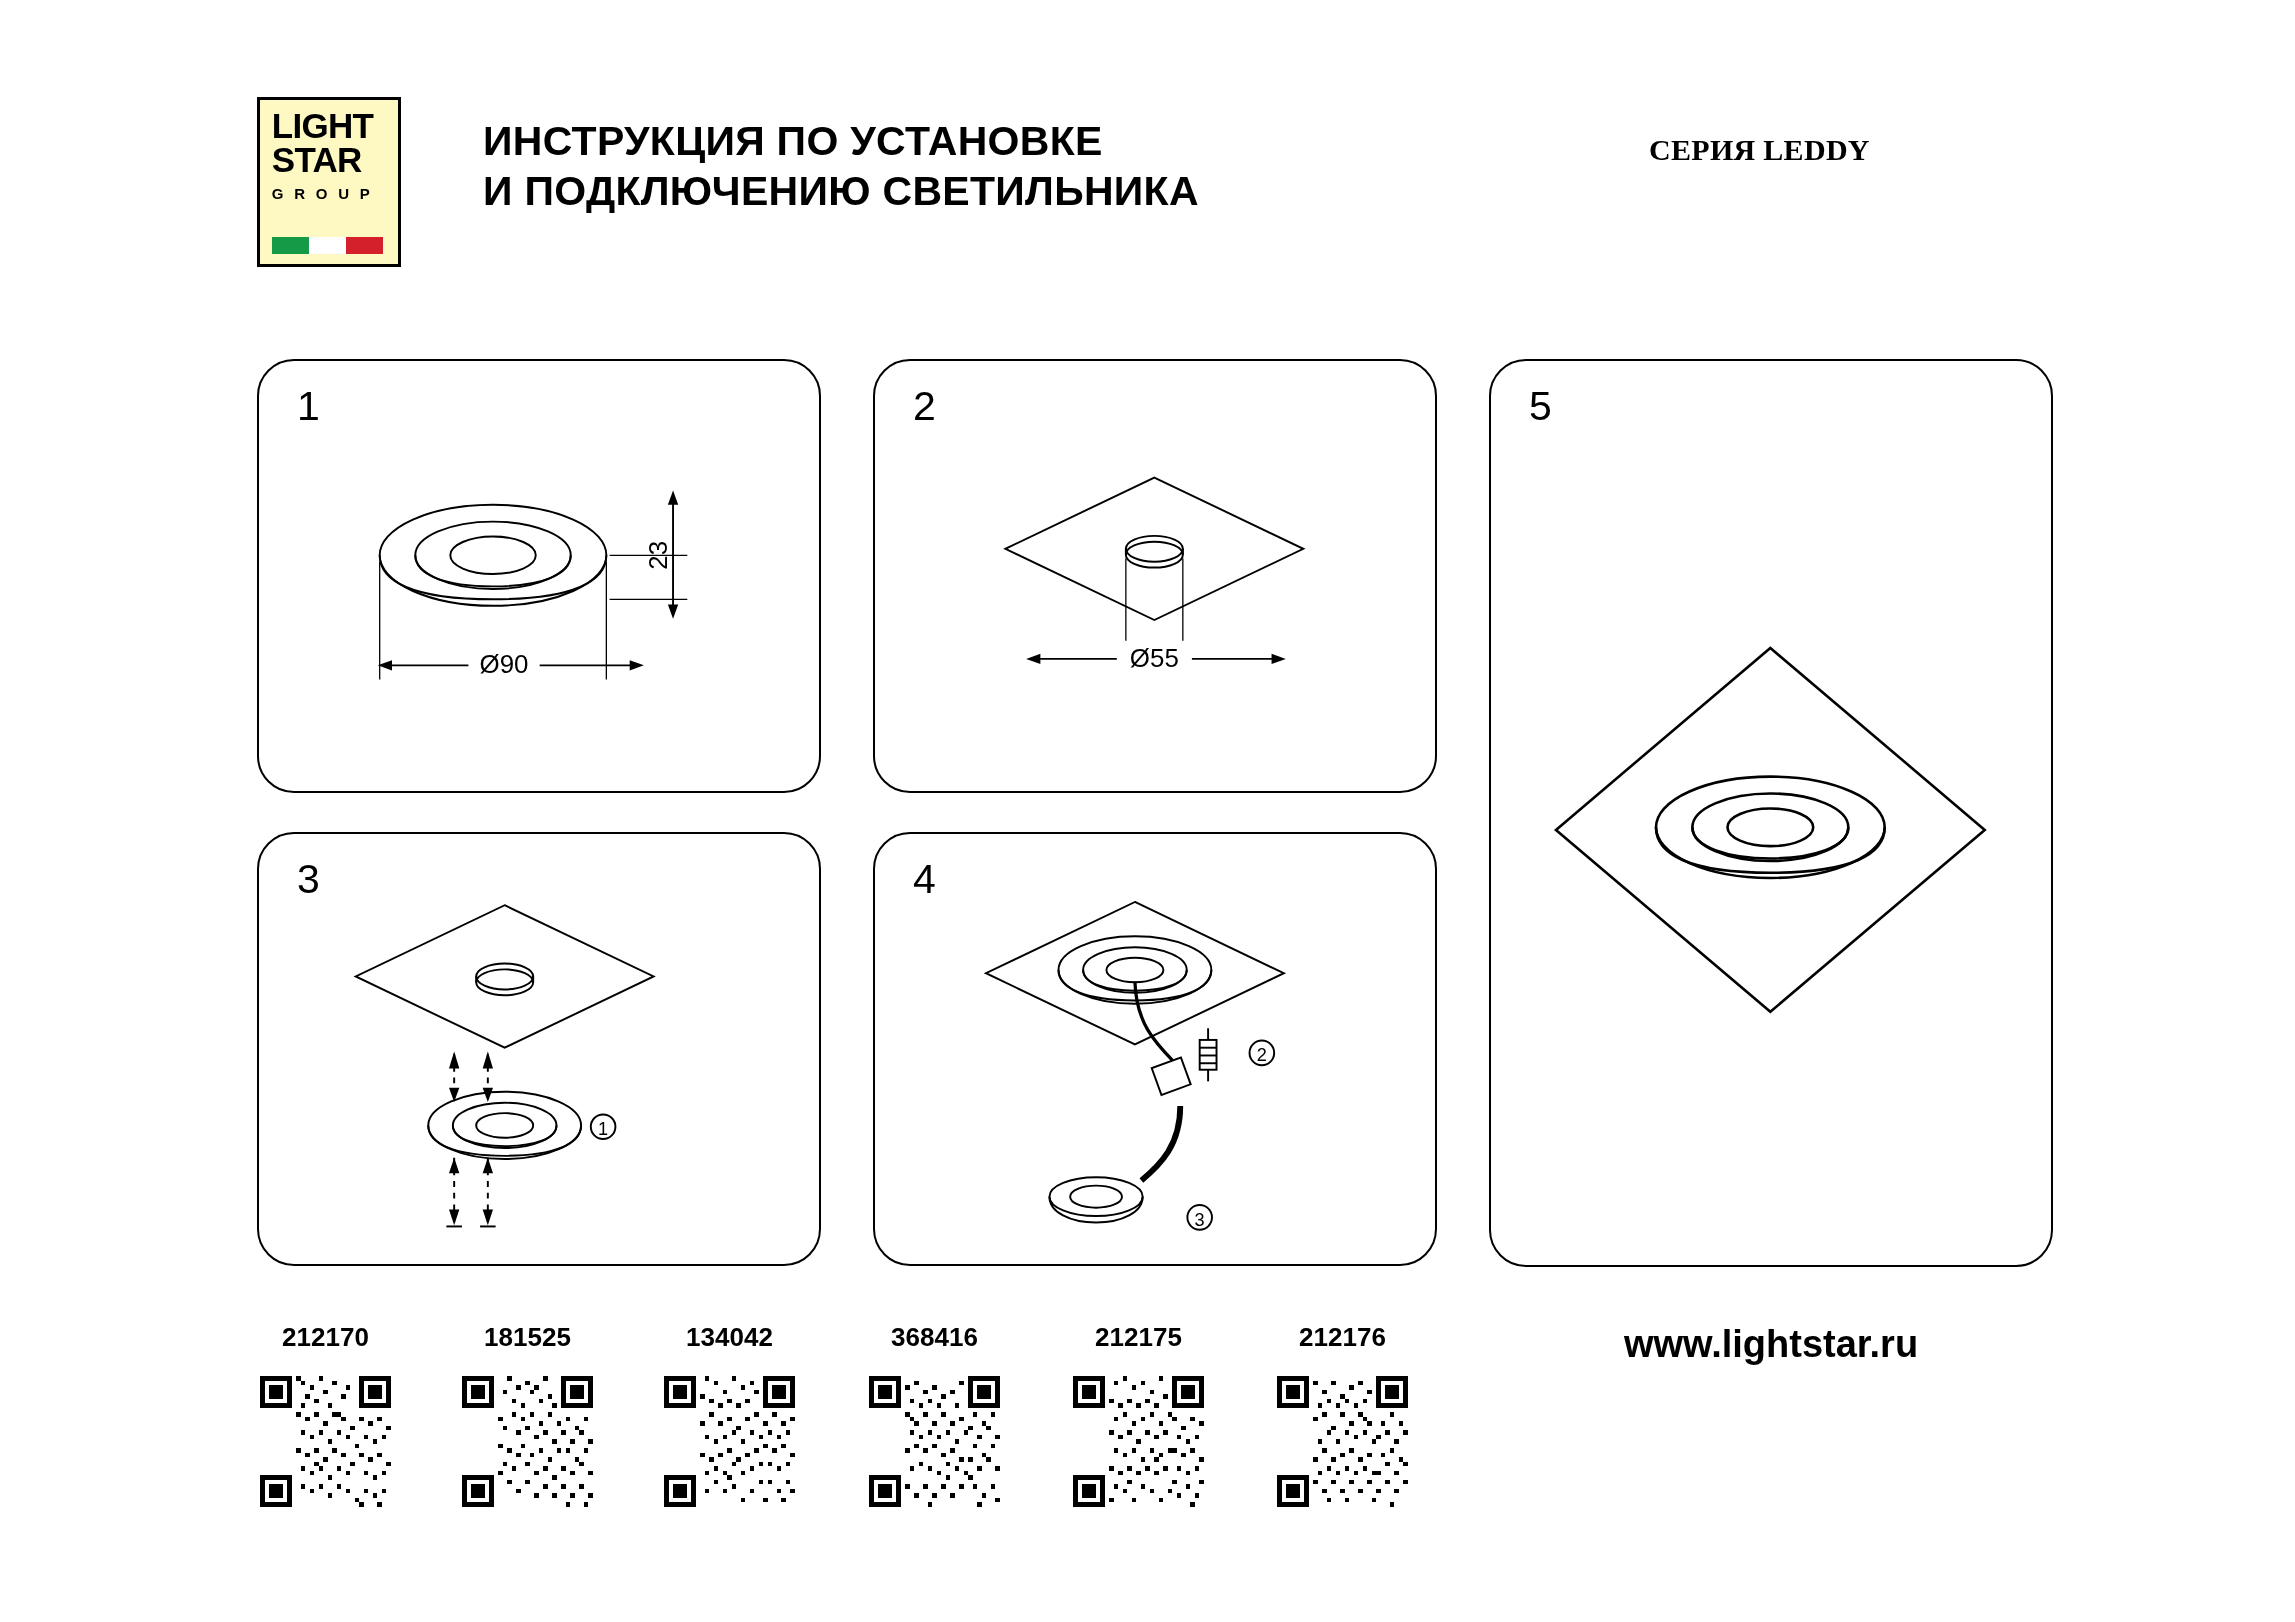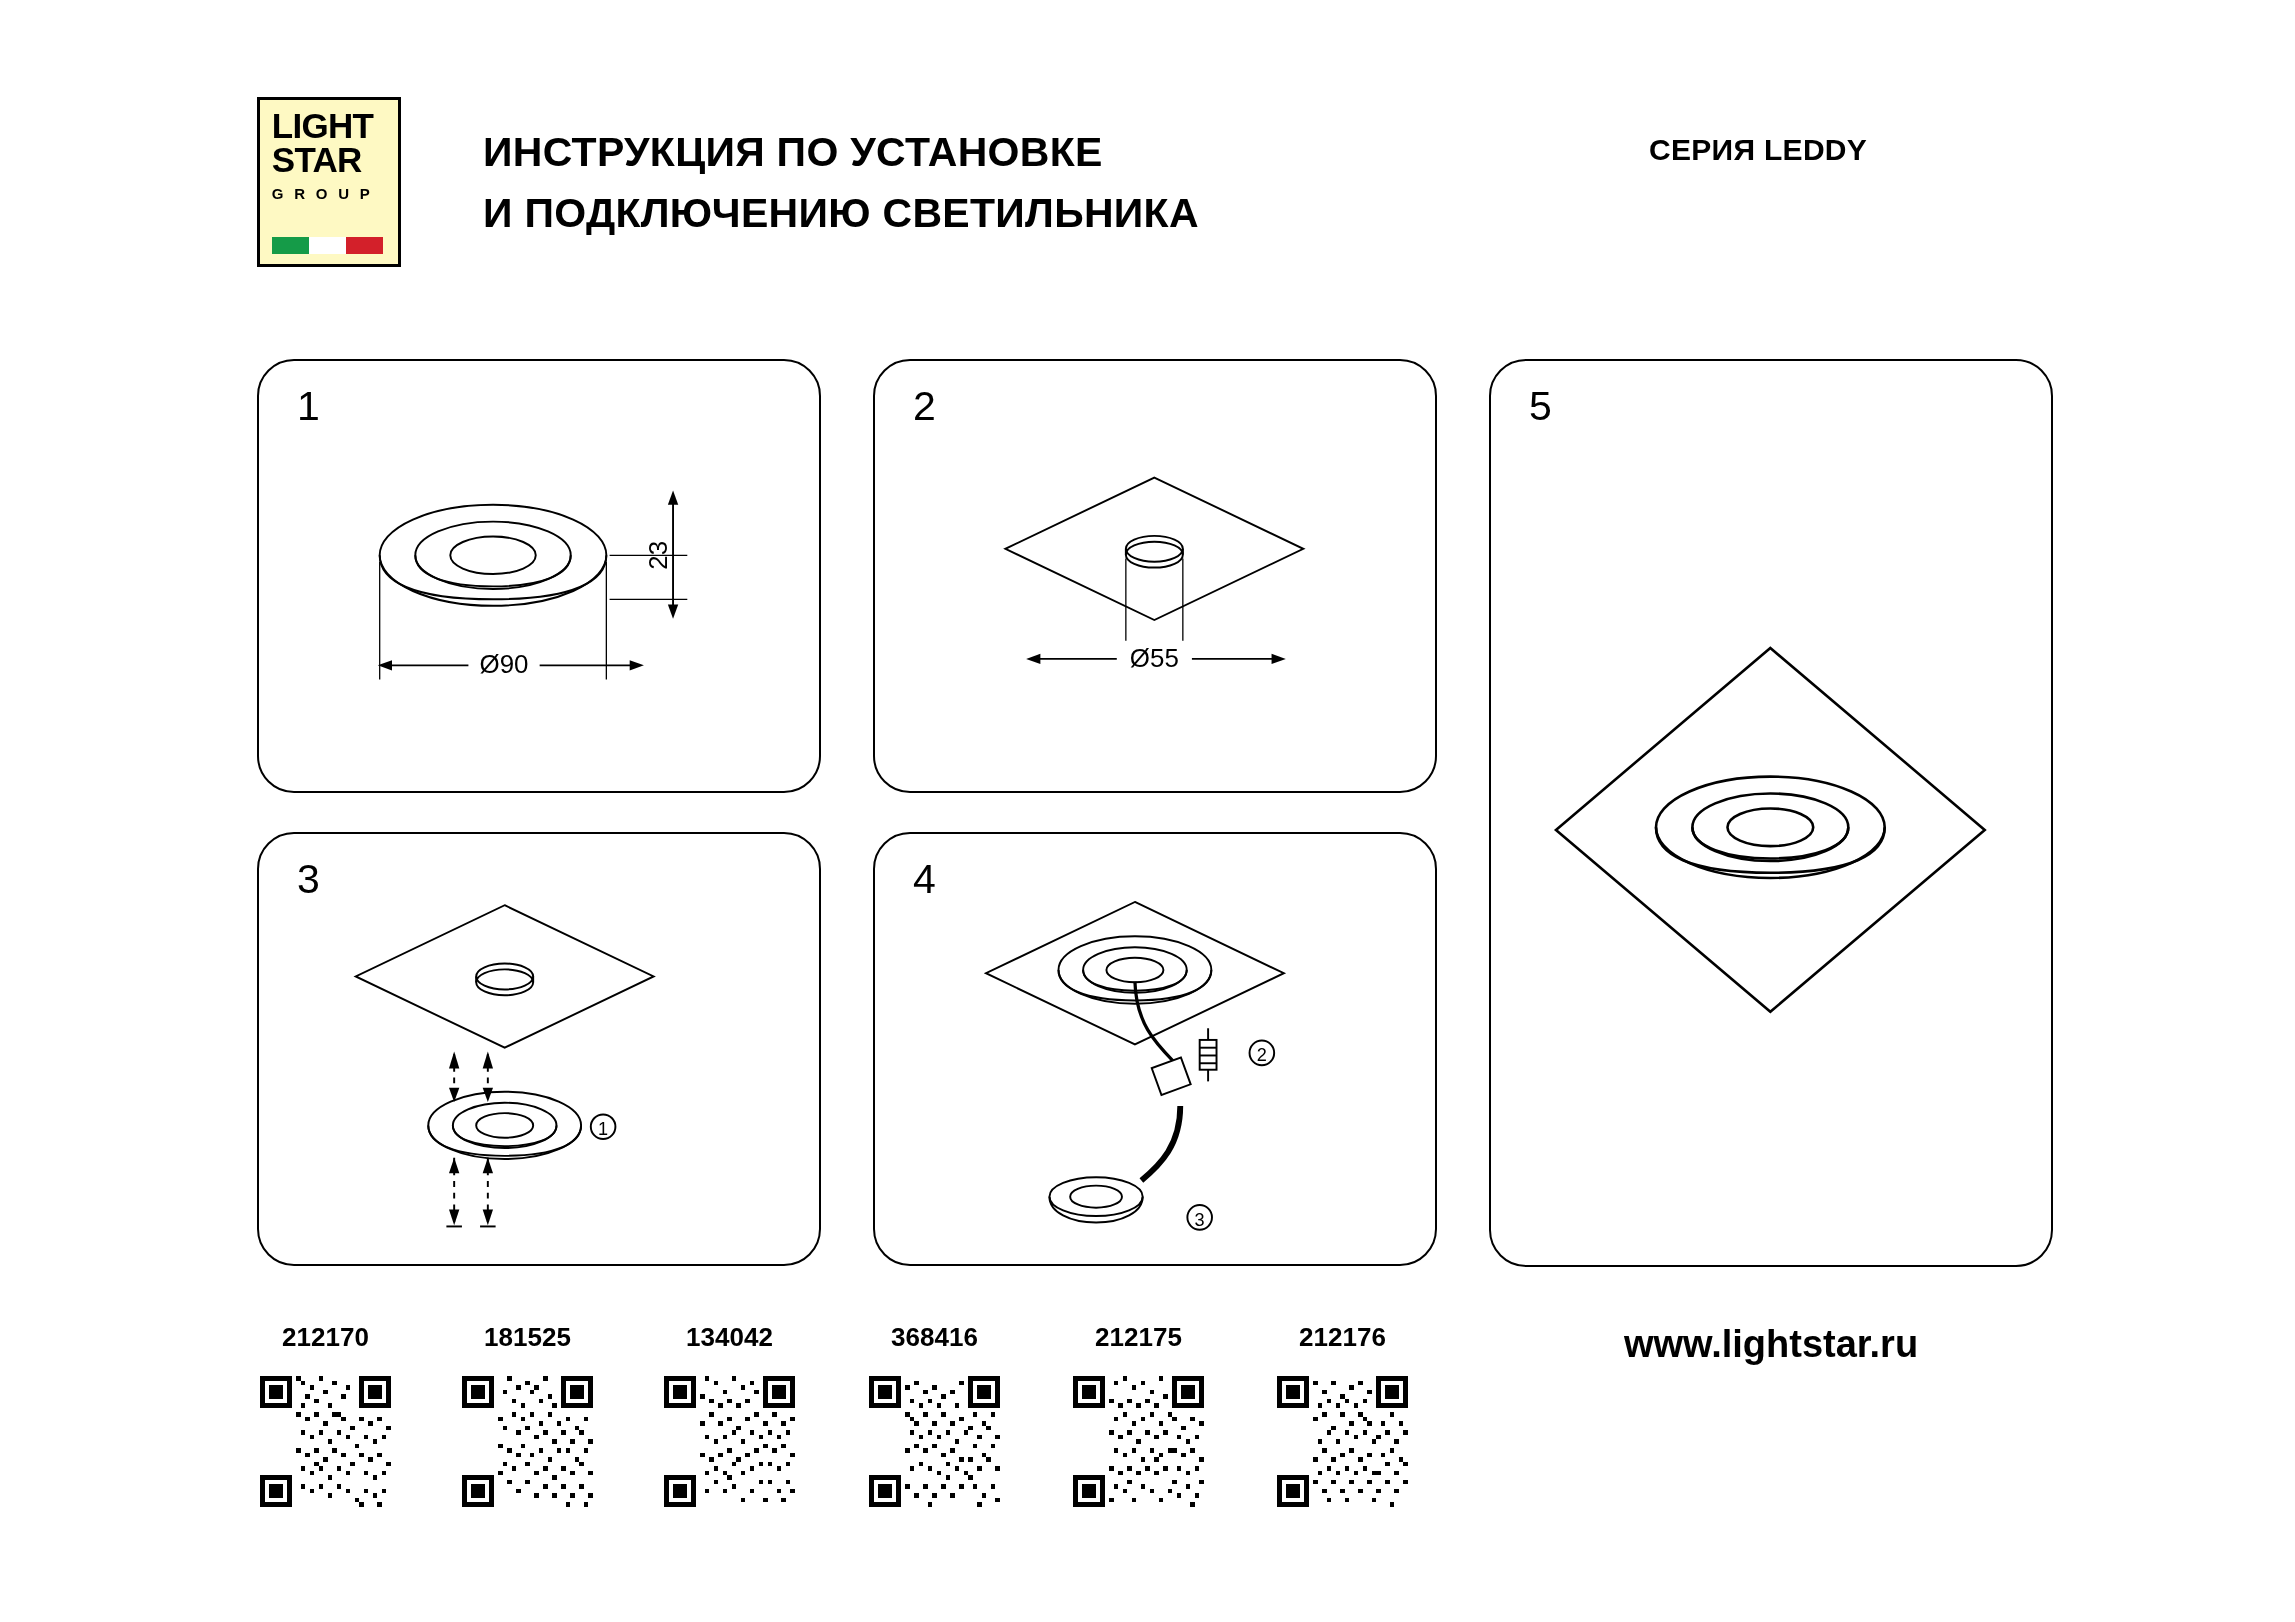--- a/index.html
+++ b/index.html
@@ -64,27 +64,27 @@
   .title-block {
     position: absolute;
     left: 483px; top: 116px;
     width: 982px;
   }
   .title-line {
     font-size: 41px;
     font-weight: bold;
     line-height: 1.22;
     letter-spacing: 0.3px;
-    margin-top: 11px;
   }
 
   .series-block {
     position: absolute;
     left: 1649px; top: 128px;
     width: 523px;
+    font-family: Liberation Serif, serif;
   }
   .series-line {
     font-size: 30px;
     font-weight: bold;
     line-height: 1.45;
     letter-spacing: 0.3px;
   }
 
   
   .panel {

